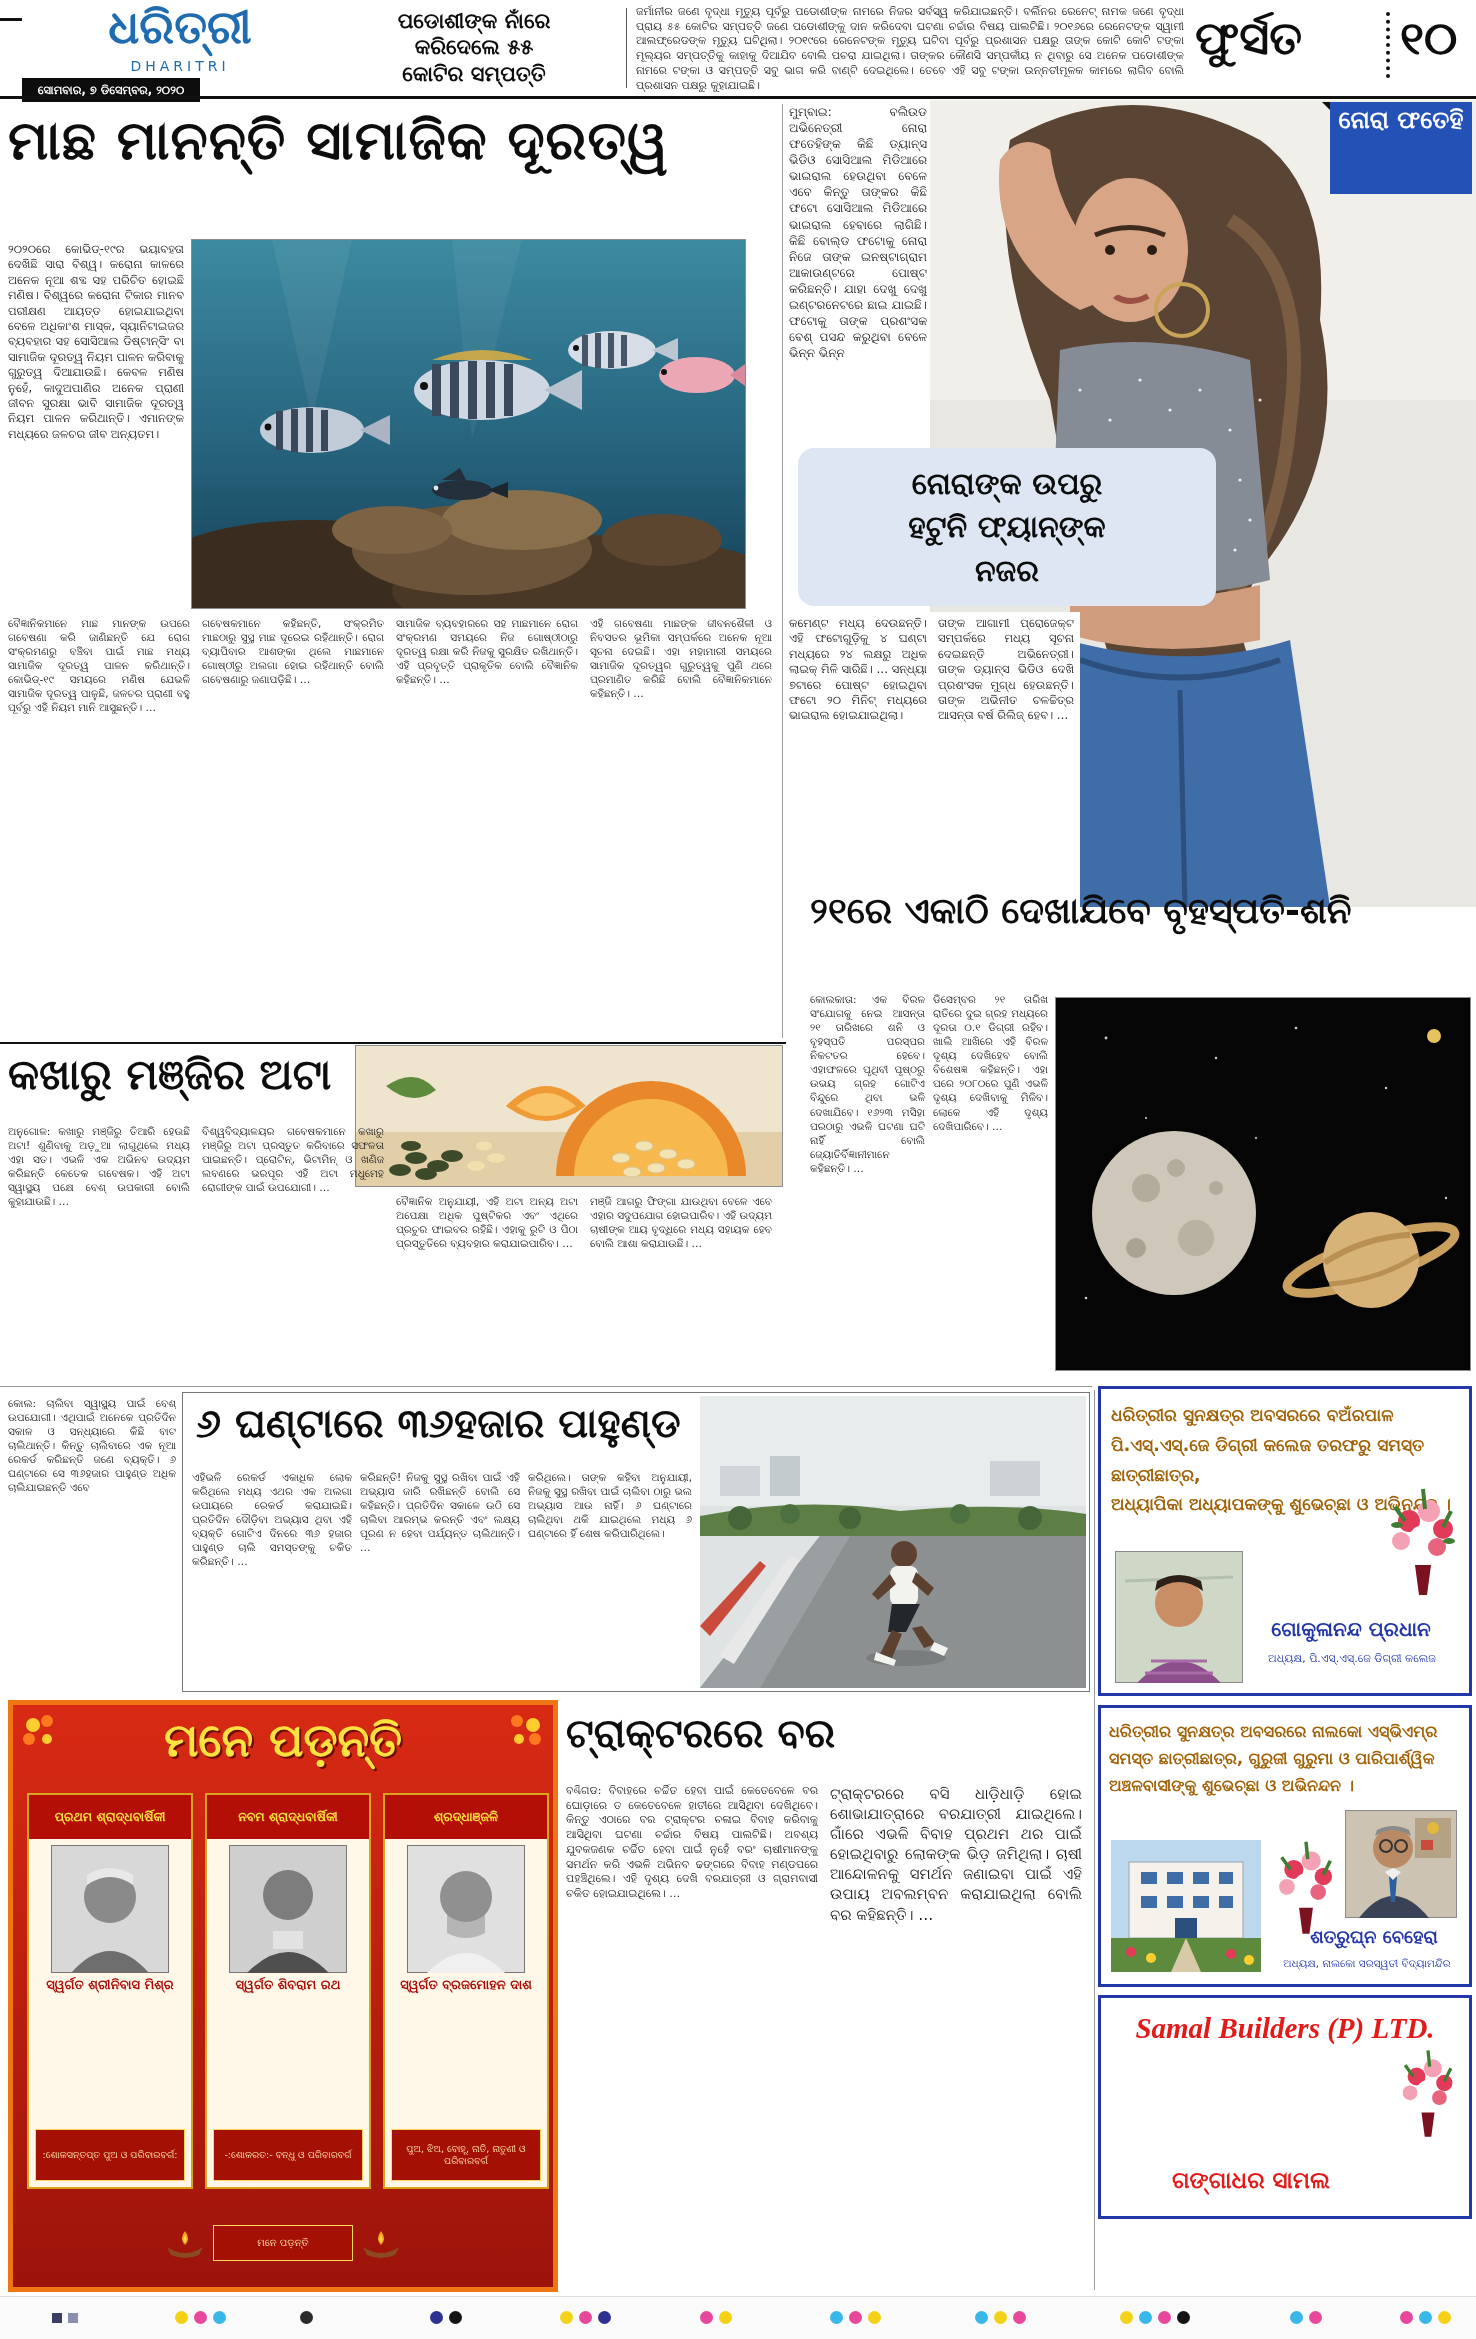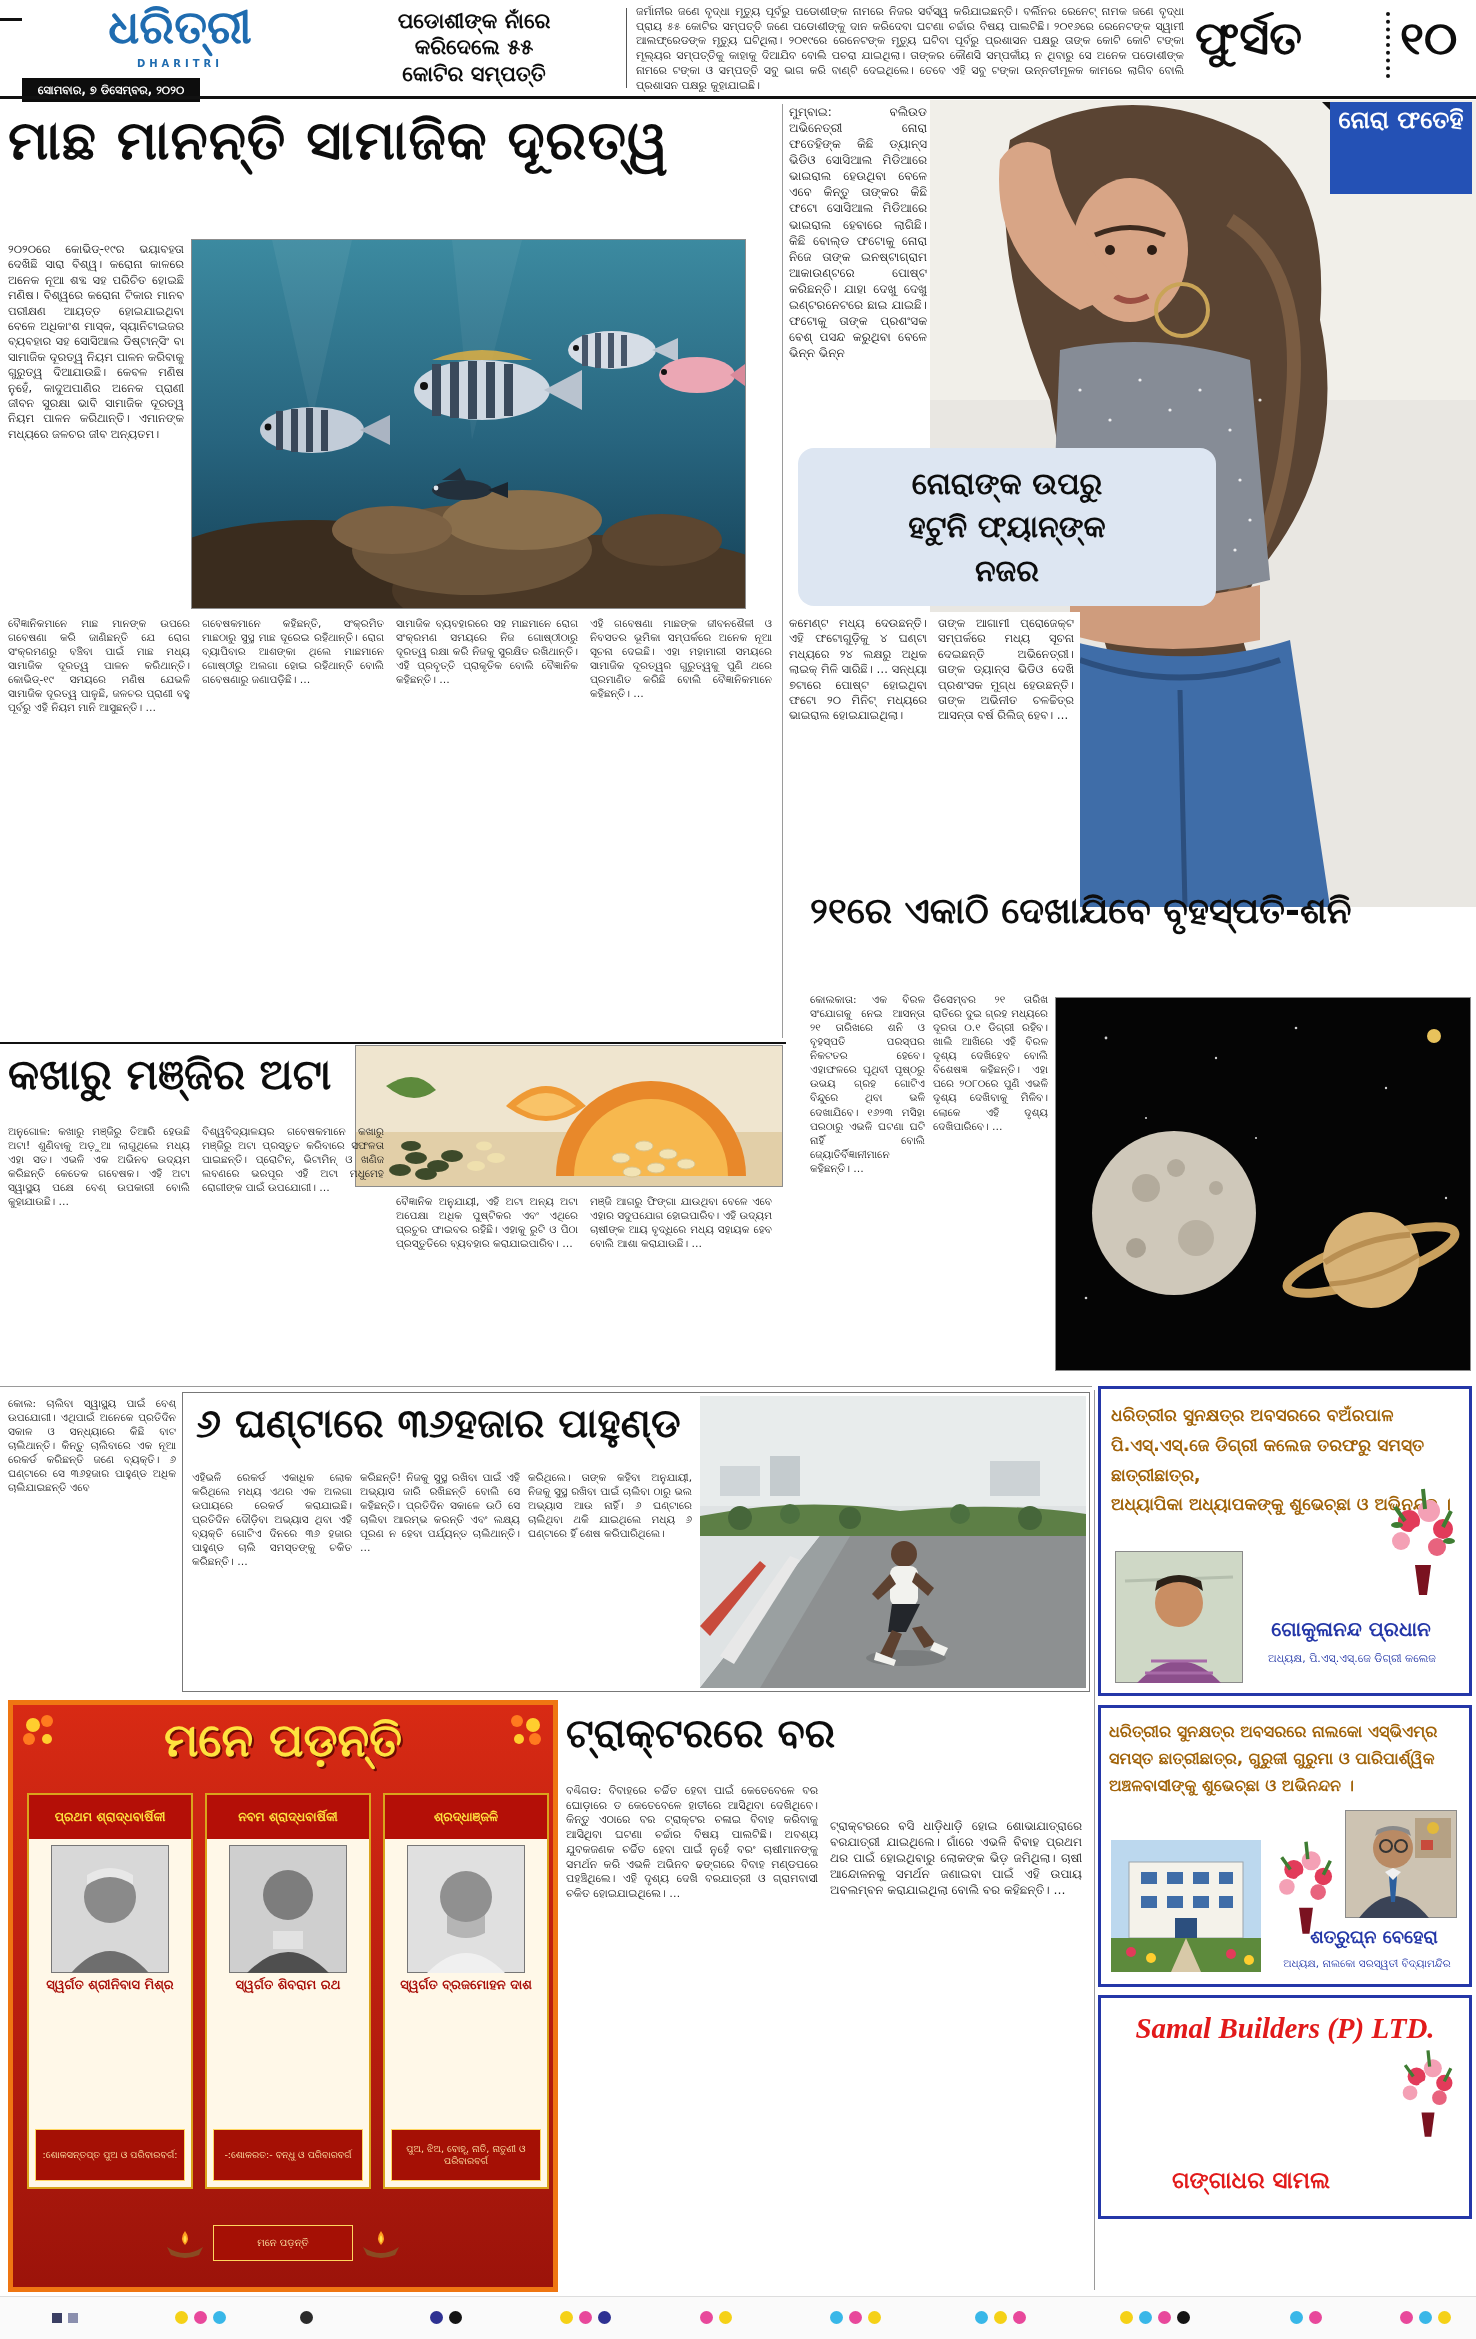--- a/index.html
+++ b/index.html
@@ -25,21 +25,21 @@
   .dotline{border-left:4px dotted #111;}
 </style>
 </head>
 <body>
 
 <div id="page">
 
   <div class="abs" style="left:0;top:18px;width:22px;height:3px;background:#111;"></div>
 
   <div class="abs" style="left:30px;top:2px;width:300px;text-align:center;font-weight:700;font-size:46px;color:#1f6cb0;line-height:1.1;">ଧରିତ୍ରୀ</div>
-  <div class="abs" style="left:30px;top:58px;width:300px;text-align:center;font-weight:700;font-size:10px;letter-spacing:4px;color:#1f6cb0;">DHARITRI</div>
+  <div class="abs" style="left:30px;top:58px;width:300px;text-align:center;font-weight:400;font-size:14px;letter-spacing:4px;color:#1f6cb0;">DHARITRI</div>
   <div class="abs" style="left:22px;top:78px;width:178px;height:24px;background:#0d0d0d;color:#fff;font-size:11.5px;font-weight:700;display:flex;align-items:center;justify-content:center;">ସୋମବାର, ୭ ଡିସେମ୍ବର, ୨୦୨୦</div>
 
   <div class="abs hl pre ctr" style="left:330px;top:8px;width:288px;font-size:21px;line-height:1.25;">ପଡୋଶୀଙ୍କ ନାଁରେ
 କରିଦେଲେ ୫୫
 କୋଟିର ସମ୍ପତ୍ତି</div>
   <div class="abs" style="left:626px;top:8px;width:1px;height:80px;background:#555;"></div>
   <div class="abs bt" style="left:636px;top:5px;width:548px;height:88px;font-size:11px;overflow:hidden;">ଜର୍ମାନୀର ଜଣେ ବୃଦ୍ଧା ମୃତ୍ୟୁ ପୂର୍ବରୁ ପଡୋଶୀଙ୍କ ନାମରେ ନିଜର ସର୍ବସ୍ୱ କରିଯାଇଛନ୍ତି। ବର୍ଲିନର ରେନେଟ୍ ନାମକ ଜଣେ ବୃଦ୍ଧା ପ୍ରାୟ ୫୫ କୋଟିର ସମ୍ପତ୍ତି ଜଣେ ପଡୋଶୀଙ୍କୁ ଦାନ କରିଦେବା ଘଟଣା ଚର୍ଚ୍ଚାର ବିଷୟ ପାଲଟିଛି। ୨୦୧୬ରେ ରେନେଟଙ୍କ ସ୍ୱାମୀ ଆଲଫ୍ରେଡଙ୍କ ମୃତ୍ୟୁ ଘଟିଥିଲା। ୨୦୧୯ରେ ରେନେଟଙ୍କ ମୃତ୍ୟୁ ଘଟିବା ପୂର୍ବରୁ ପ୍ରଶାସନ ପକ୍ଷରୁ ତାଙ୍କ କୋଟି କୋଟି ଟଙ୍କା ମୂଲ୍ୟର ସମ୍ପତ୍ତିକୁ କାହାକୁ ଦିଆଯିବ ବୋଲି ପଚରା ଯାଇଥିଲା। ତାଙ୍କର କୌଣସି ସମ୍ପର୍କୀୟ ନ ଥିବାରୁ ସେ ଅନେକ ପଡୋଶୀଙ୍କ ନାମରେ ଟଙ୍କା ଓ ସମ୍ପତ୍ତି ସବୁ ଭାଗ କରି ବାଣ୍ଟି ଦେଇଥିଲେ। ତେବେ ଏହି ସବୁ ଟଙ୍କା ଉନ୍ନତୀମୂଳକ କାମରେ ଲାଗିବ ବୋଲି ପ୍ରଶାସନ ପକ୍ଷରୁ କୁହାଯାଇଛି।</div>
 
   <div class="abs hl" style="left:1195px;top:14px;font-size:46px;">ଫୁର୍ସତ</div>
   <div class="abs dotline" style="left:1386px;top:12px;height:66px;"></div>
@@ -367,21 +367,21 @@
     <svg style="position:absolute;right:150px;bottom:28px;" width="44" height="30" viewBox="0 0 44 30">
       <path d="M4 18 Q22 30 40 18 L36 26 Q22 32 8 26 Z" fill="#8a4b22"></path>
       <path d="M22 2 Q28 10 22 16 Q16 10 22 2 Z" fill="#ff9d1f"></path>
         <path d="M22 6 Q25 10 22 14 Q19 10 22 6 Z" fill="#ffe04a"></path>
     </svg>
     <div style="position:absolute;left:200px;right:200px;bottom:26px;height:34px;border:1px solid #ffd65e;background:#a51005;color:#ffe9a8;font-size:10px;display:flex;align-items:center;justify-content:center;text-align:center;">ମନେ ପଡ଼ନ୍ତି</div>
   </div>
 
   <div class="abs hl" style="left:566px;top:1712px;width:440px;font-size:40px;">ଟ୍ରାକ୍ଟରରେ ବର</div>
   <div class="abs bt" style="left:566px;top:1784px;width:252px;height:506px;font-size:11px;overflow:hidden;">ବଣ୍ଢିଗଡ: ବିବାହରେ ଚର୍ଚ୍ଚିତ ହେବା ପାଇଁ କେତେବେଳେ ବର ଘୋଡ଼ାରେ ତ କେତେବେଳେ ହାତୀରେ ଆସିଥିବା ଦେଖିଥିବେ। କିନ୍ତୁ ଏଠାରେ ବର ଟ୍ରାକ୍ଟର ଚଳାଇ ବିବାହ କରିବାକୁ ଆସିଥିବା ଘଟଣା ଚର୍ଚ୍ଚାର ବିଷୟ ପାଲଟିଛି। ଅବଶ୍ୟ ଯୁବକଜଣକ ଚର୍ଚ୍ଚିତ ହେବା ପାଇଁ ନୁହେଁ ବରଂ ଚାଷୀମାନଙ୍କୁ ସମର୍ଥନ କରି ଏଭଳି ଅଭିନବ ଢଙ୍ଗରେ ବିବାହ ମଣ୍ଡପରେ ପହଞ୍ଚିଥିଲେ। ଏହି ଦୃଶ୍ୟ ଦେଖି ବରଯାତ୍ରୀ ଓ ଗ୍ରାମବାସୀ ଚକିତ ହୋଇଯାଇଥିଲେ। …</div>
-  <div class="abs bt" style="left:830px;top:1784px;width:252px;height:506px;font-size:12px;overflow:hidden;margin-top:34px;">ଟ୍ରାକ୍ଟରରେ ବସି ଧାଡ଼ିଧାଡ଼ି ହୋଇ ଶୋଭାଯାତ୍ରାରେ ବରଯାତ୍ରୀ ଯାଇଥିଲେ। ଗାଁରେ ଏଭଳି ବିବାହ ପ୍ରଥମ ଥର ପାଇଁ ହୋଇଥିବାରୁ ଲୋକଙ୍କ ଭିଡ଼ ଜମିଥିଲା। ଚାଷୀ ଆନ୍ଦୋଳନକୁ ସମର୍ଥନ ଜଣାଇବା ପାଇଁ ଏହି ଉପାୟ ଅବଲମ୍ବନ କରାଯାଇଥିଲା ବୋଲି ବର କହିଛନ୍ତି। …</div>
+  <div class="abs bt" style="left:830px;top:1784px;width:252px;height:506px;font-size:15px;overflow:hidden;">ଟ୍ରାକ୍ଟରରେ ବସି ଧାଡ଼ିଧାଡ଼ି ହୋଇ ଶୋଭାଯାତ୍ରାରେ ବରଯାତ୍ରୀ ଯାଇଥିଲେ। ଗାଁରେ ଏଭଳି ବିବାହ ପ୍ରଥମ ଥର ପାଇଁ ହୋଇଥିବାରୁ ଲୋକଙ୍କ ଭିଡ଼ ଜମିଥିଲା। ଚାଷୀ ଆନ୍ଦୋଳନକୁ ସମର୍ଥନ ଜଣାଇବା ପାଇଁ ଏହି ଉପାୟ ଅବଲମ୍ବନ କରାଯାଇଥିଲା ବୋଲି ବର କହିଛନ୍ତି। …</div>
 
   <div class="abs adbox" style="left:1098px;top:1386px;width:374px;height:310px;">
     <div class="adred pre" style="margin:12px 10px 0;font-size:17px;line-height:1.75;">ଧରିତ୍ରୀର ସୁନକ୍ଷତ୍ର ଅବସରରେ ବଅଁରପାଳ
 ପି.ଏସ୍.ଏସ୍.ଜେ ଡିଗ୍ରୀ କଲେଜ ତରଫରୁ ସମସ୍ତ ଛାତ୍ରୀଛାତ୍ର,
 ଅଧ୍ୟାପିକା ଅଧ୍ୟାପକଙ୍କୁ ଶୁଭେଚ୍ଛା ଓ ଅଭିନନ୍ଦନ ।</div>
     <svg style="position:absolute;left:14px;bottom:10px;" width="128" height="132" viewBox="0 0 128 132">
       <rect width="128" height="132" fill="#cfd8c6"></rect>
         <rect width="128" height="132" fill="none" stroke="#8a8a8a" stroke-width="2"></rect>
       <line x1="10" y1="30" x2="118" y2="26" stroke="#b5bfae" stroke-width="3"></line>
       <circle cx="64" cy="52" r="24" fill="#c98e63"></circle>

